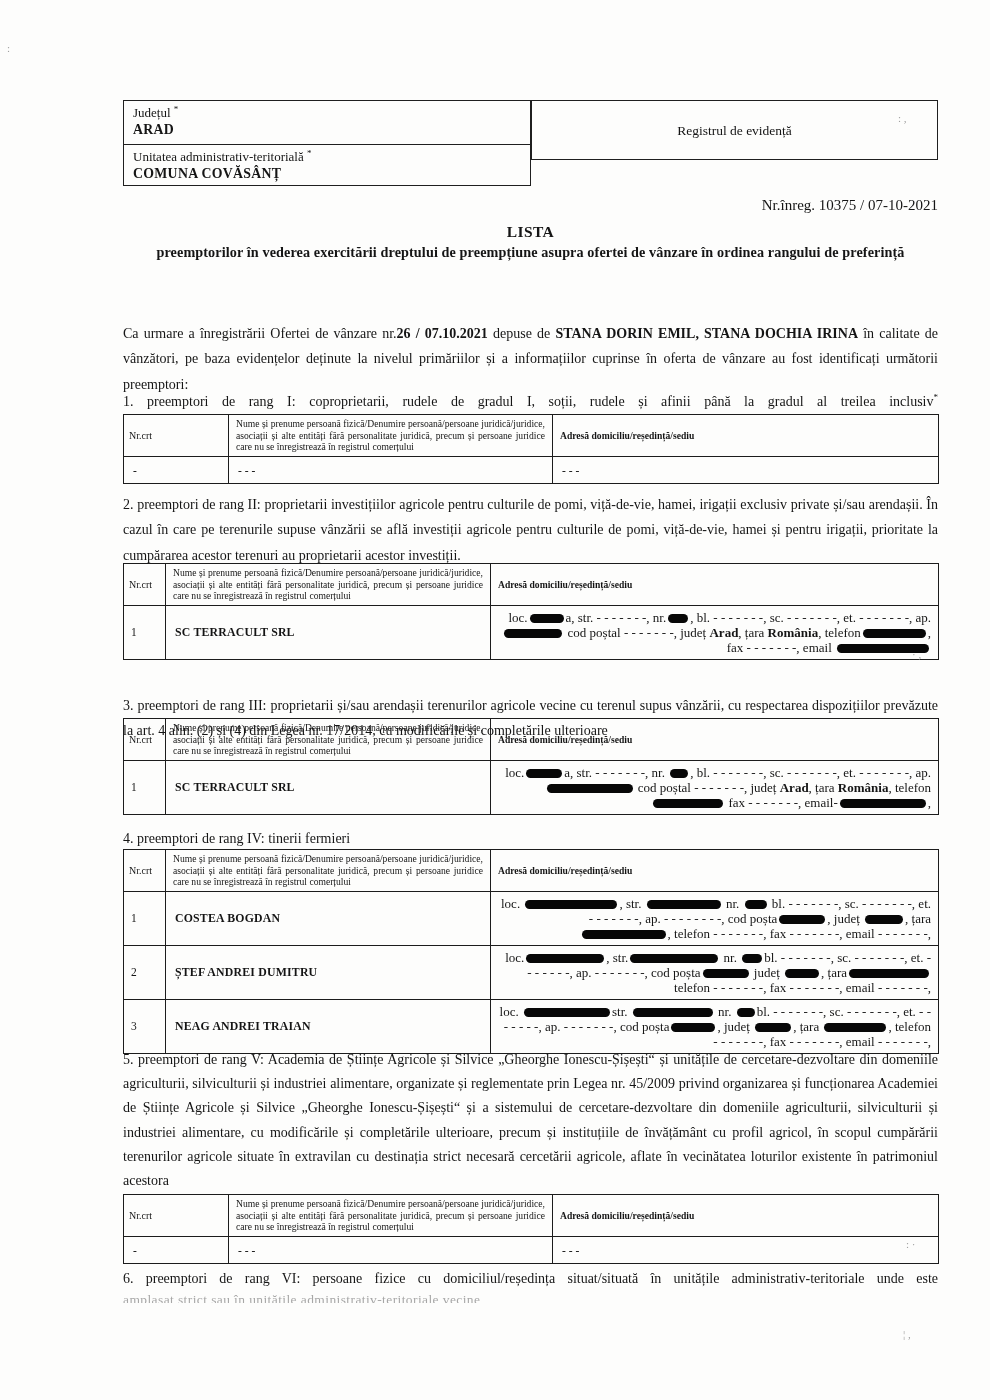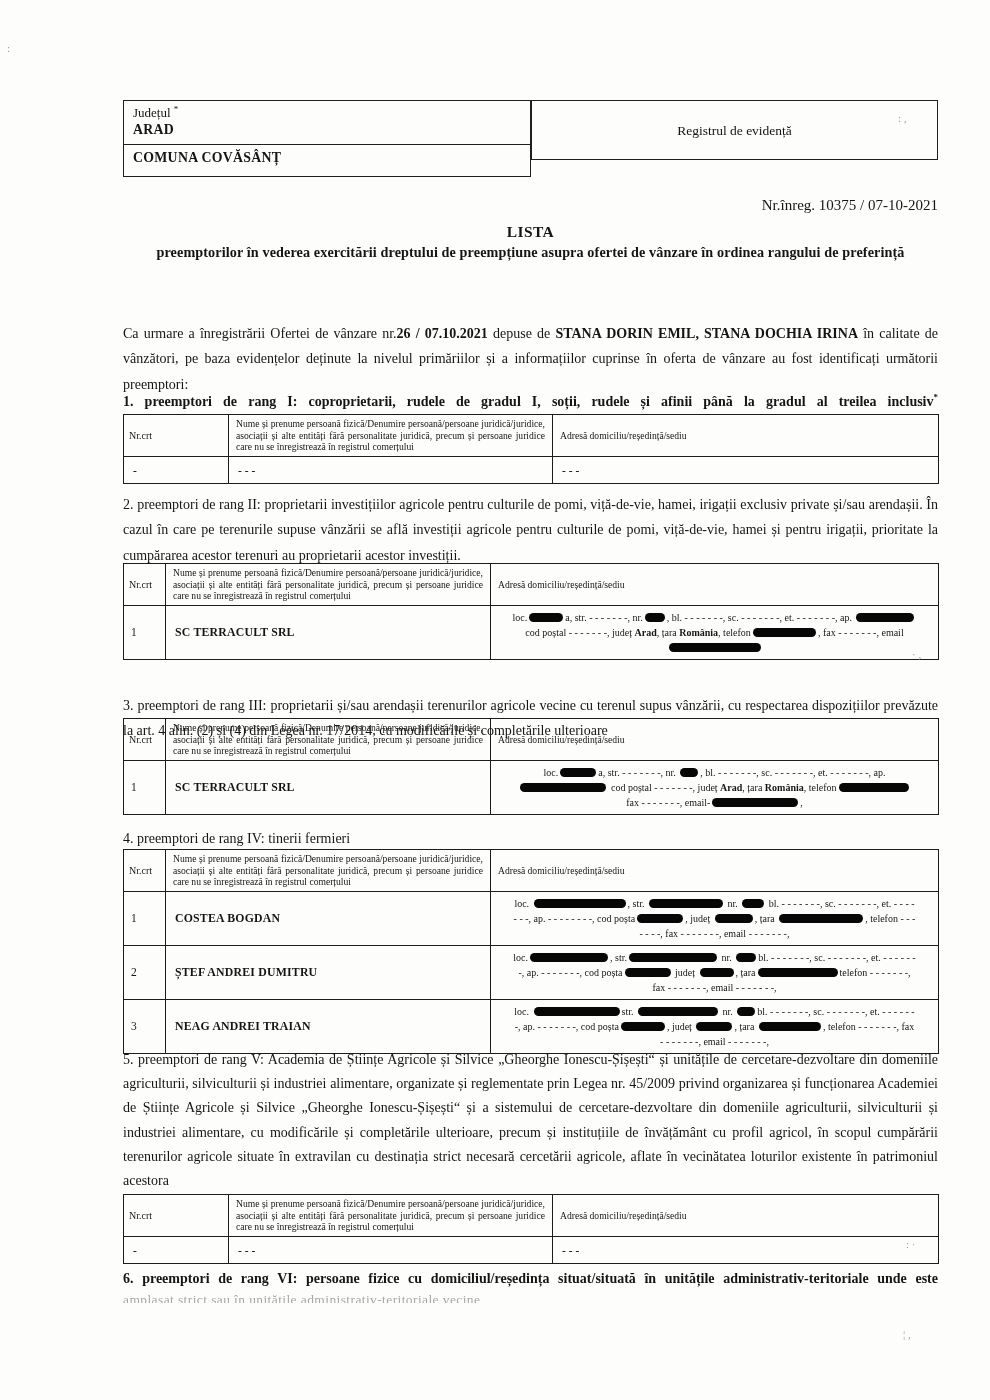--- a/index.html
+++ b/index.html
@@ -12,47 +12,48 @@
   .hcell + .hcell{border-top:1.8px solid #1f1f1f;}
   .hlabel{font-size:13px;line-height:16px;}
   .hvalue{font-weight:bold;font-size:13.8px;line-height:17px;letter-spacing:.3px;}
   .hsup{font-size:9px;vertical-align:super;line-height:0;}
   .hright{text-align:center;font-size:13.5px;line-height:21px;padding-top:19px;box-sizing:border-box;}
   
   .regline{font-size:15px;text-align:right;}
   .doctitle{font-weight:bold;font-size:15.5px;text-align:center;letter-spacing:.4px;}
   .docsub{font-weight:bold;font-size:14.2px;text-align:center;letter-spacing:.1px;}
   .para{font-size:14px;line-height:25.4px;text-align:justify;}
-  .j-last{text-align:justify;text-align-last:justify;font-weight:bold;}
+  .j-last{text-align:justify;text-align-last:justify;}
   .faded{color:#8f8f8f;opacity:.78;font-size:13.5px;height:11px;overflow:hidden;letter-spacing:.4px;}
   
   table{border-collapse:collapse;table-layout:fixed;width:815px;}
   td{border:1.7px solid #1c1c1c;box-sizing:border-box;vertical-align:middle;}
   .hdr-nr{font-size:10px;padding:2px 5px;font-weight:normal;}
   .hdr-name{font-size:9.6px;line-height:11.6px;text-align:justify;padding:3px 7px;font-weight:normal;vertical-align:middle;}
-  .hdr-addr{font-size:9.6px;padding:3px 7px;font-weight:normal;}
+  .hdr-addr{font-size:9.6px;padding:3px 7px;font-weight:bold;}
   .cell-nr{font-size:11.5px;padding:2px 7px;}
   .cell-name{font-weight:bold;font-size:11.8px;padding:2px 9px;letter-spacing:.2px;}
-  .cell-addr{font-size:10px;line-height:15px;padding:4px 21px;text-align:center;}
+  .cell-addr{font-size:13px;line-height:15px;padding:4px 7px;text-align:right;}
   .cell-dash{font-size:11.5px;padding:2px 9px;}
   .emptyrow td{height:27px;}
   .redact{display:inline-block;height:9px;background:#070707;border-radius:4.5px;vertical-align:-1px;margin:0 2px;}
   .artifact{color:#9c9c9c;font-size:11px;}
 </style>
 </head>
 <body>
 
 <div class="page">
 
   <div class="abs hbox" style="left:123px;top:100px;width:408px;">
     <div class="hcell" style="min-height:43px;">
       <div class="hlabel"><span>Județul</span> <span class="hsup">*</span></div>
       <div class="hvalue">ARAD</div>
     </div>
     <div class="hcell" style="min-height:32px;">
+      <div class="hlabel"><span>Unitatea administrativ-teritorială</span> <span class="hsup">*</span></div>
       <div class="hvalue">COMUNA COVĂSÂNȚ</div>
     </div>
   </div>
 
   <div class="abs hbox hright" style="left:531px;top:100px;width:407px;height:60px;">
     <div>Registrul de evidență</div>
   </div>
 
   <div class="abs regline" style="left:123px;top:197px;width:815px;">Nr.înreg. 10375 / 07-10-2021</div>
 

